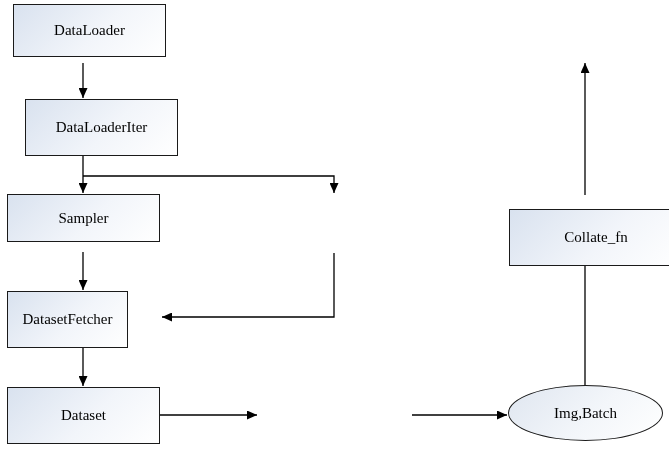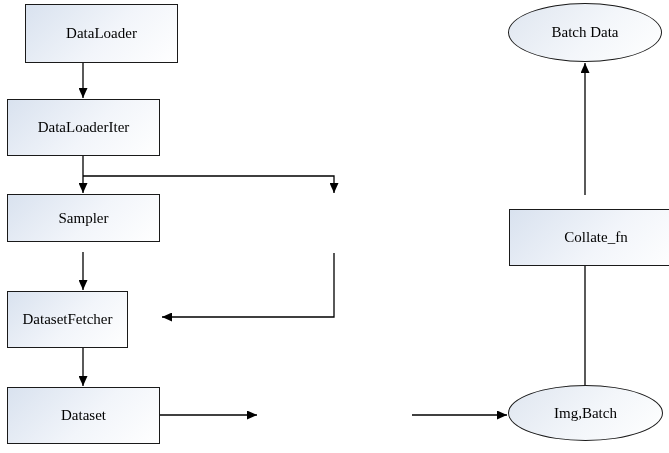--- a/index.html
+++ b/index.html
@@ -61,25 +61,25 @@
     <path d="M83,176 L334,176 L334,193" stroke="#000" stroke-width="1.3" fill="none" marker-end="url(#arrow)"></path>
     <path d="M83,252 L83,290" stroke="#000" stroke-width="1.3" fill="none" marker-end="url(#arrow)"></path>
     <path d="M334,253 L334,317 L162,317" stroke="#000" stroke-width="1.3" fill="none" marker-end="url(#arrow)"></path>
     <path d="M83,348 L83,386" stroke="#000" stroke-width="1.3" fill="none" marker-end="url(#arrow)"></path>
     <path d="M160,415 L257,415" stroke="#000" stroke-width="1.3" fill="none" marker-end="url(#arrow)"></path>
     <path d="M412,415 L507,415" stroke="#000" stroke-width="1.3" fill="none" marker-end="url(#arrow)"></path>
     <path d="M585,385 L585,253" stroke="#000" stroke-width="1.3" fill="none" marker-end="url(#arrow)"></path>
     <path d="M585,195 L585,63" stroke="#000" stroke-width="1.3" fill="none" marker-end="url(#arrow)"></path>
   </svg>
 
-  <div class="node rect" style="left:25px; top:4px; width:153px; height:59px;">
+  <div class="node rect" style="left:13px; top:4px; width:153px; height:53px;">
     <span class="label">DataLoader</span>
   </div>
 
-  <div class="node rect" style="left:7px; top:99px; width:153px; height:57px;">
+  <div class="node rect" style="left:25px; top:99px; width:153px; height:57px;">
     <span class="label">DataLoaderIter</span>
   </div>
 
   <div class="node rect" style="left:7px; top:194px; width:153px; height:48px;">
     <span class="label">Sampler</span>
   </div>
 
   <div class="node rect" style="left:7px; top:291px; width:121px; height:57px;">
     <span class="label">DatasetFetcher</span>
   </div>
@@ -91,17 +91,14 @@
 
 
   <div class="node ellipse" style="left:508px; top:385px; width:155px; height:56px;">
     <span class="label">Img,Batch</span>
   </div>
 
   <div class="node rect" style="left:509px; top:209px; width:174px; height:57px;">
     <span class="label">Collate_fn</span>
   </div>
 
-  <div class="node ellipse" style="left:508px; top:3px; width:154px; height:59px;">
-    <span class="label">Batch Data</span>
-  </div>
 
 </div>
 
 </body></html>

